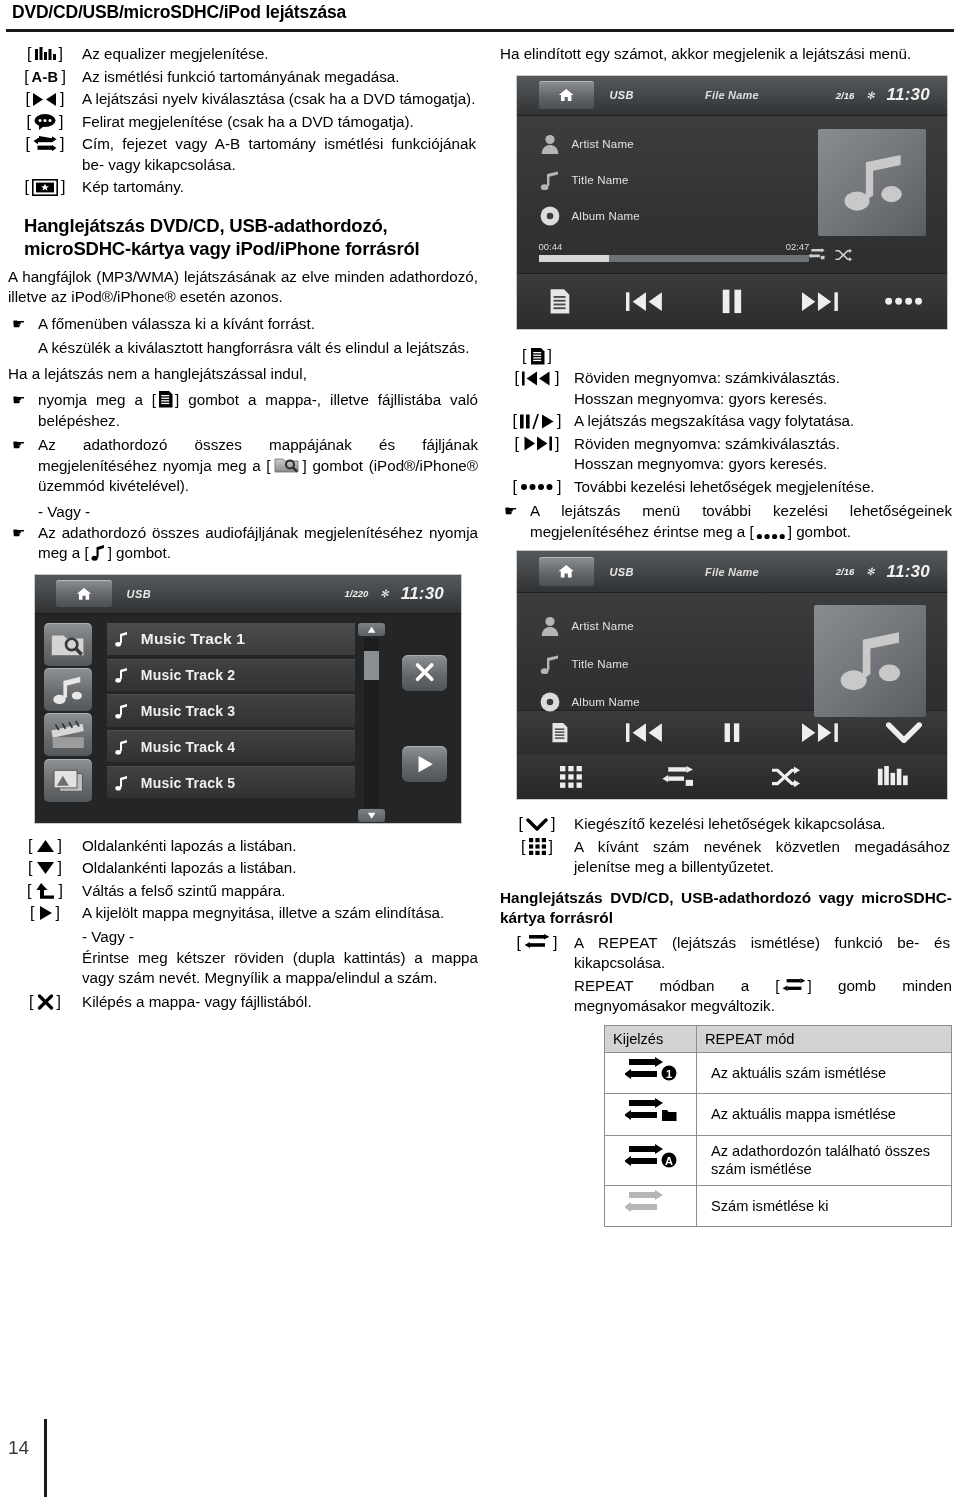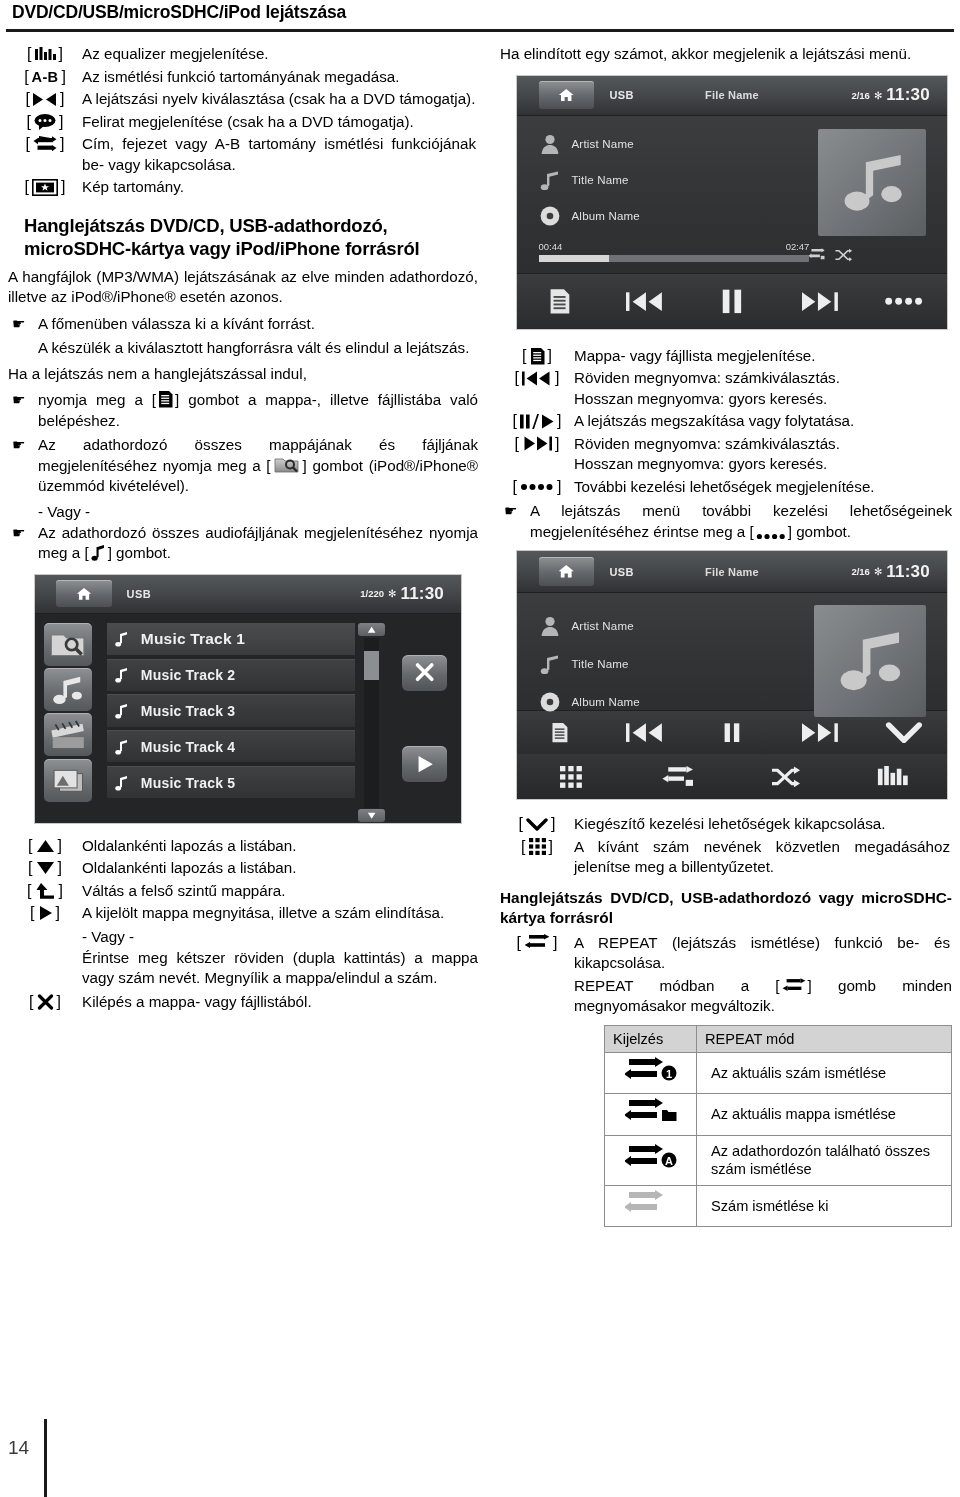--- a/index.html
+++ b/index.html
@@ -86,38 +86,39 @@
   
   .device {
     position: relative; background: #2a2a2a; border: 1px solid #c9c9c9;
     overflow: hidden; font-family: "Liberation Sans", sans-serif;
   }
   .dev-top {
     height: 16%;
     background: linear-gradient(to bottom,#55585a 0%,#46494b 45%,#303234 100%);
     display: flex; align-items: center; position: relative;
     border-bottom: 1px solid #1d1f20;
+    font-style: italic;
   }
   .home-btn {
     margin-left: 5%; width: 13%; height: 70%;
     background: linear-gradient(to bottom,#8e9194,#63666a 55%,#4d5053);
     border-radius: 3px; display:flex; align-items:center; justify-content:center;
     box-shadow: inset 0 1px 0 rgba(255,255,255,.35);
   }
   .home-btn svg { width: 58%; height: 58%; }
   .dev-src {
     color:#e8e8e8; font-size: 11px; margin-left: 3.5%; font-weight: 600;
     letter-spacing: .4px;
   }
   .dev-center {
     position:absolute; left:0; right:0; text-align:center;
     color:#dcdcdc; font-size: 11px; font-weight: 600; letter-spacing:.2px;
   }
   .dev-right {
-    margin-left:auto; margin-right: 4%; display:flex; align-items:center; gap:4px;
+    margin-left:auto; margin-right: 4%; display:flex; align-items:center; gap:12px;
     color:#f2f2f2;
   }
   .dev-count { font-size: 9.5px; font-weight: 700; }
   .dev-bt { font-size: 10px; }
   .dev-clock { font-size: 17px; font-weight: 600; letter-spacing:.2px; }
 
   
   .dev-body {
     position: relative; height: 62%;
     background: linear-gradient(to bottom,#3b3d3f,#313335 60%,#2c2e30);
@@ -686,21 +687,20 @@
         <svg width="15" height="18" viewBox="0 0 15 18">
           <path d="M1 1 h10 l3.5 3.5 v13 h-13.5 Z" fill="#000"></path>
           <rect x="3.2" y="5" width="8" height="1.3" fill="#fff"></rect>
           <rect x="3.2" y="7.6" width="8" height="1.3" fill="#fff"></rect>
           <rect x="3.2" y="10.2" width="8" height="1.3" fill="#fff"></rect>
           <rect x="3.2" y="12.8" width="8" height="1.3" fill="#fff"></rect>
         </svg>
       </span>
       <span class="br">]</span>
     </div>
-    <div class="kdesc nojust">Mappa- vagy fájllista megjelenítése.</div>
   </div>
 
   <div class="krow">
     <div class="kkey">
       <span class="br">[</span>
       <span class="ig">
         <svg width="30" height="15" viewBox="0 0 30 15">
           <rect x="0" y="0.5" width="2.6" height="14" fill="#000"></rect>
           <path d="M15 0.5 L15 14.5 L4.6 7.5 Z" fill="#000"></path>
           <path d="M27.5 0.5 L27.5 14.5 L17 7.5 Z" fill="#000"></path>

